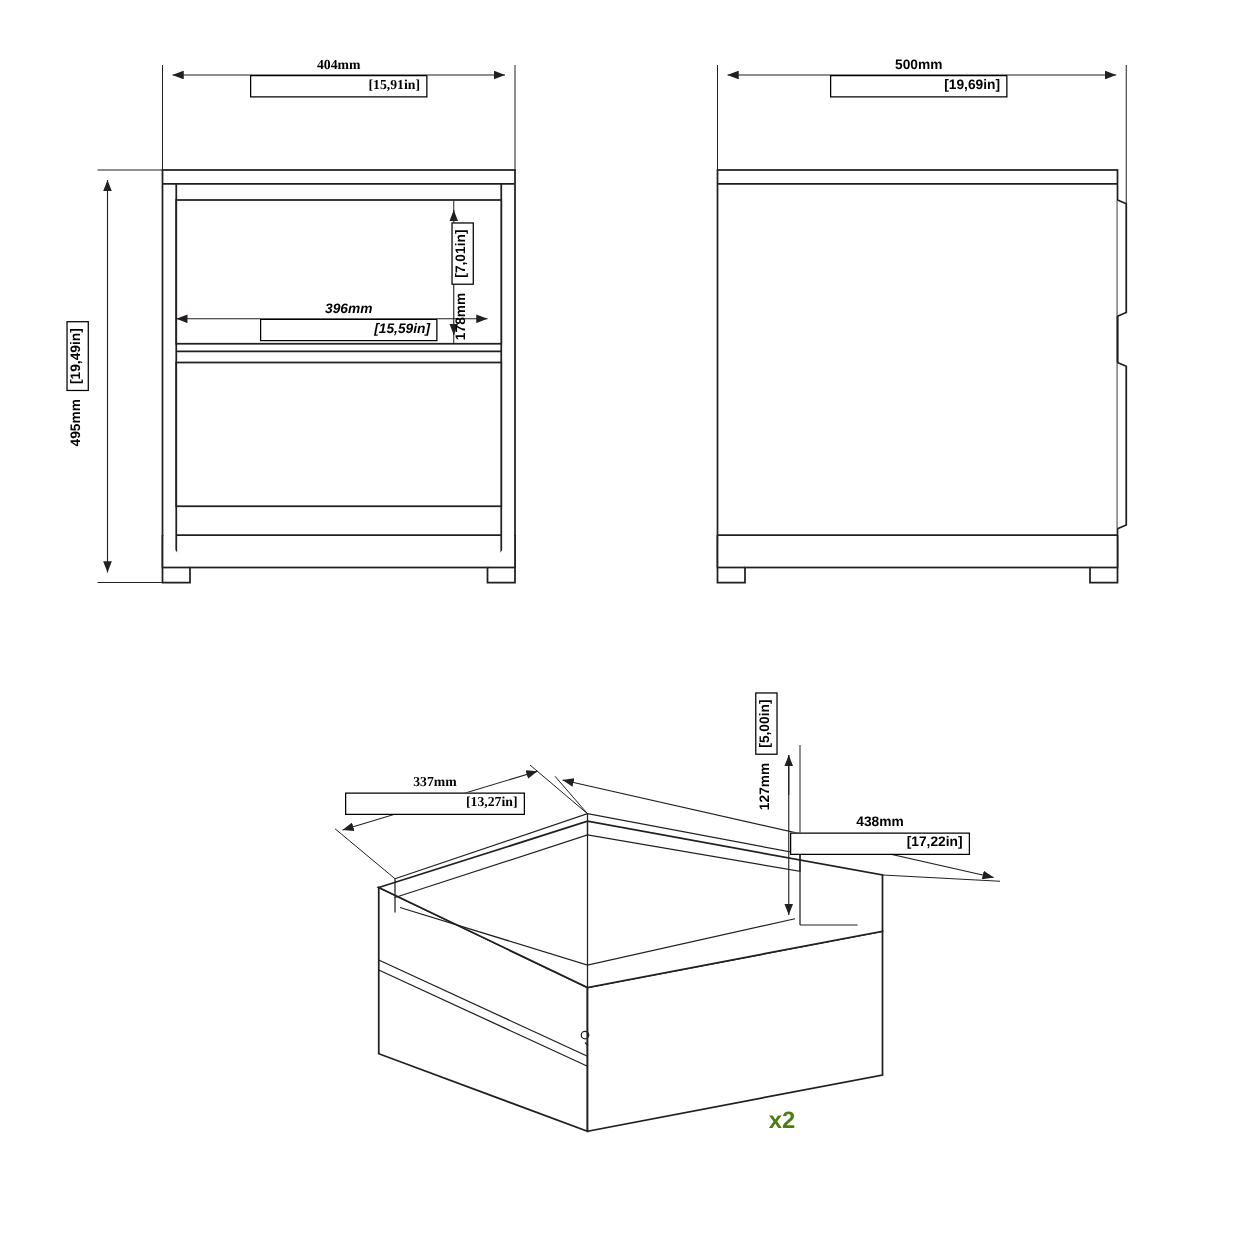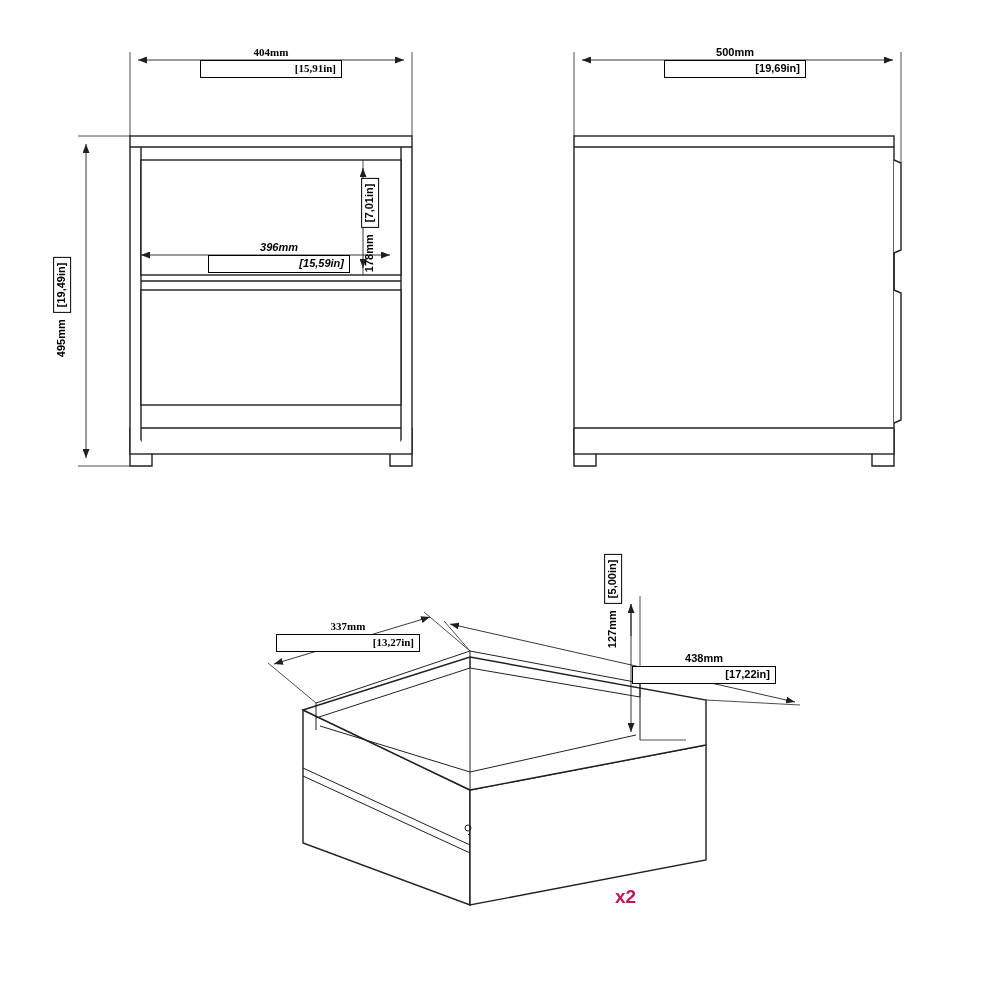--- a/index.html
+++ b/index.html
@@ -40,21 +40,21 @@
     background: #fff;
   }
   .vertical {
     transform-origin: 50% 50%;
   }
   .qty-label {
     position: absolute;
     font-family: "Liberation Sans", sans-serif;
     font-size: 19px;
     font-weight: bold;
-    color: #be185d;
+    color: #4d7c0f;
   }
 </style>
 </head>
 <body>
 
 <svg id="canvas" viewBox="0 0 1000 1000" xmlns="http://www.w3.org/2000/svg">
   <defs>
     <marker id="arrL" markerWidth="9" markerHeight="7" refX="0" refY="3.5" orient="auto" markerUnits="userSpaceOnUse">
       <path d="M9,0 L0,3.5 L9,7 z" fill="#231f20"></path>
     </marker>

